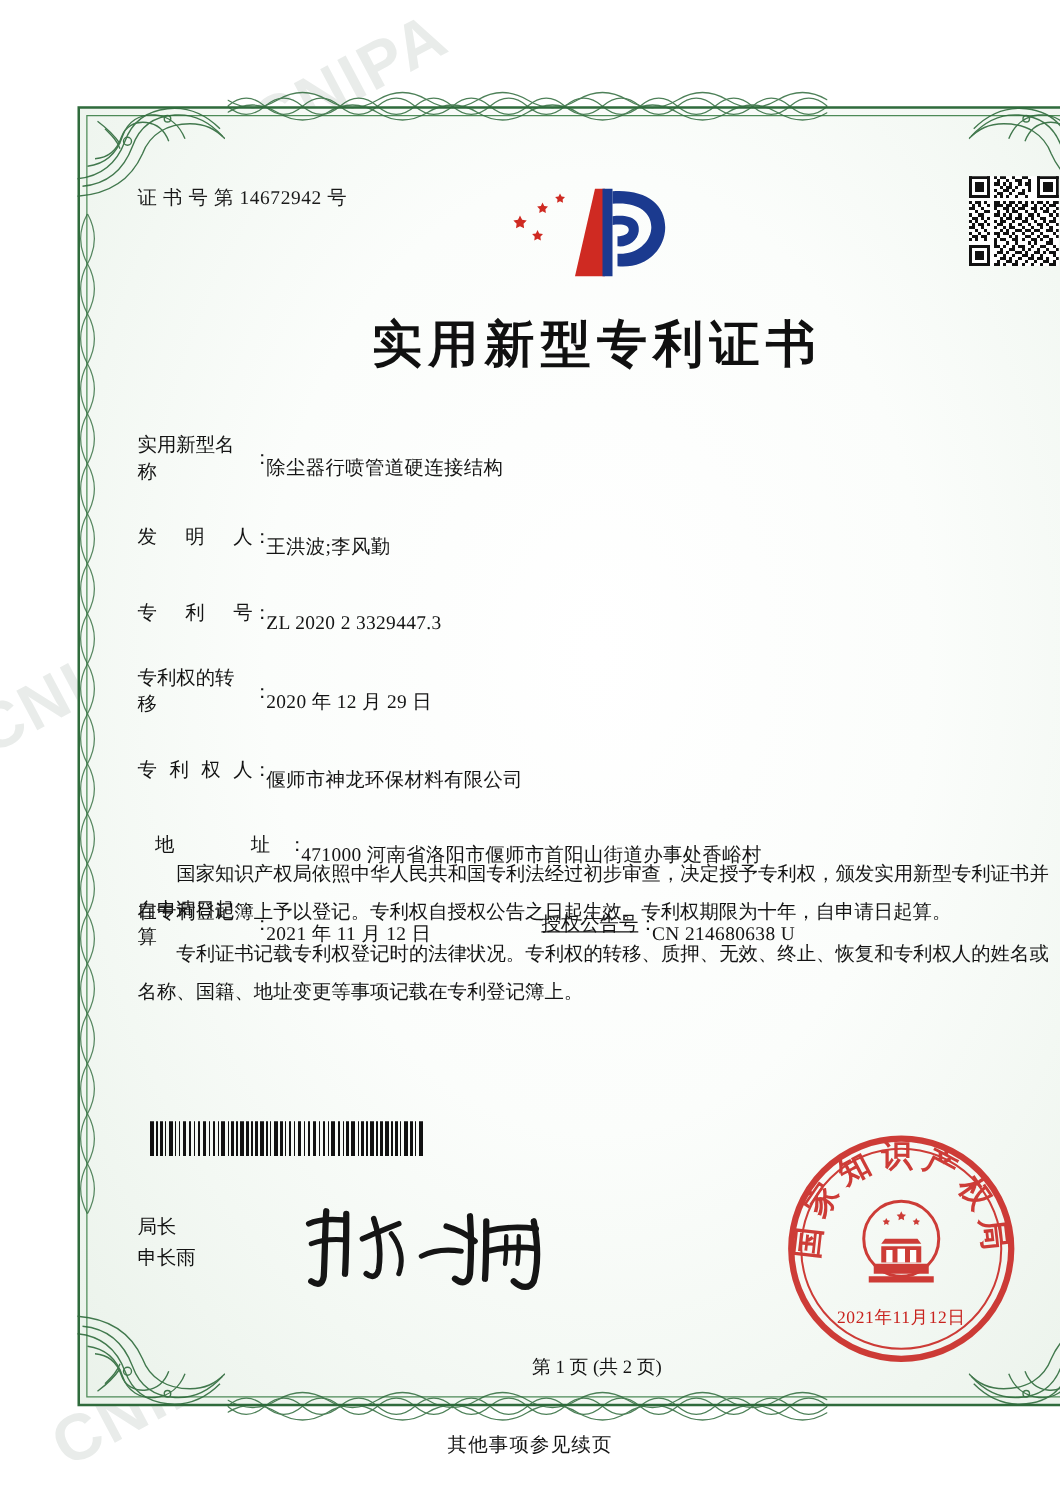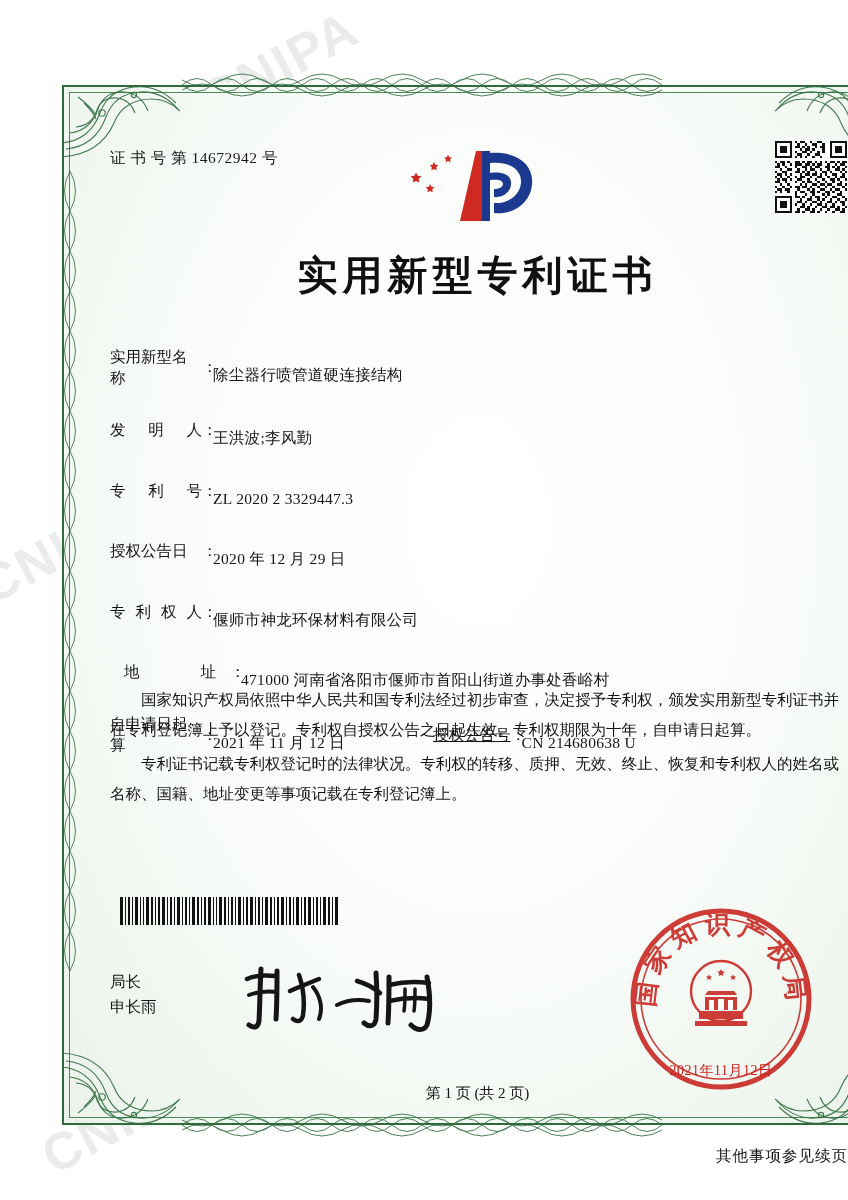--- a/index.html
+++ b/index.html
@@ -214,39 +214,38 @@
   .seal-date {
     position: absolute;
     right: 78px;
     top: 960px;
     width: 188px;
     text-align: center;
     font-size: 14px;
     color: #c8221d;
     letter-spacing: .5px;
     z-index: 4;
-    margin-top: 17px;
   }
 
   .page-no {
     position: absolute;
     left: 0;
     right: 0;
     bottom: 22px;
     text-align: center;
     font-size: 15px;
     color: #141414;
   }
 
   .footer-note {
     position: absolute;
     left: 0;
     right: 0;
     top: 1146px;
-    text-align: right;
+    text-align: center;
     font-size: 15.5px;
     color: #141414;
     letter-spacing: 1px;
     z-index: 3;
   }
 </style>
 </head>
 <body>
 
 <div class="watermark-layer">
@@ -608,21 +607,21 @@
           <span>专</span>
           <span>利</span>
           <span>号</span>
         </div>
         <div class="f-colon">：</div>
         <div class="f-value">ZL 2020 2 3329447.3</div>
       </div>
 
       <div class="field-row">
         <div class="f-label" style="letter-spacing:0;">
-          <span>授权公告日</span>
+          <span>专利权的转移</span>
         </div>
         <div class="f-colon">：</div>
         <div class="f-value">2020 年 12 月 29 日</div>
       </div>
 
       <div class="field-row">
         <div class="f-label">
           <span>专</span>
           <span>利</span>
           <span>权</span>

